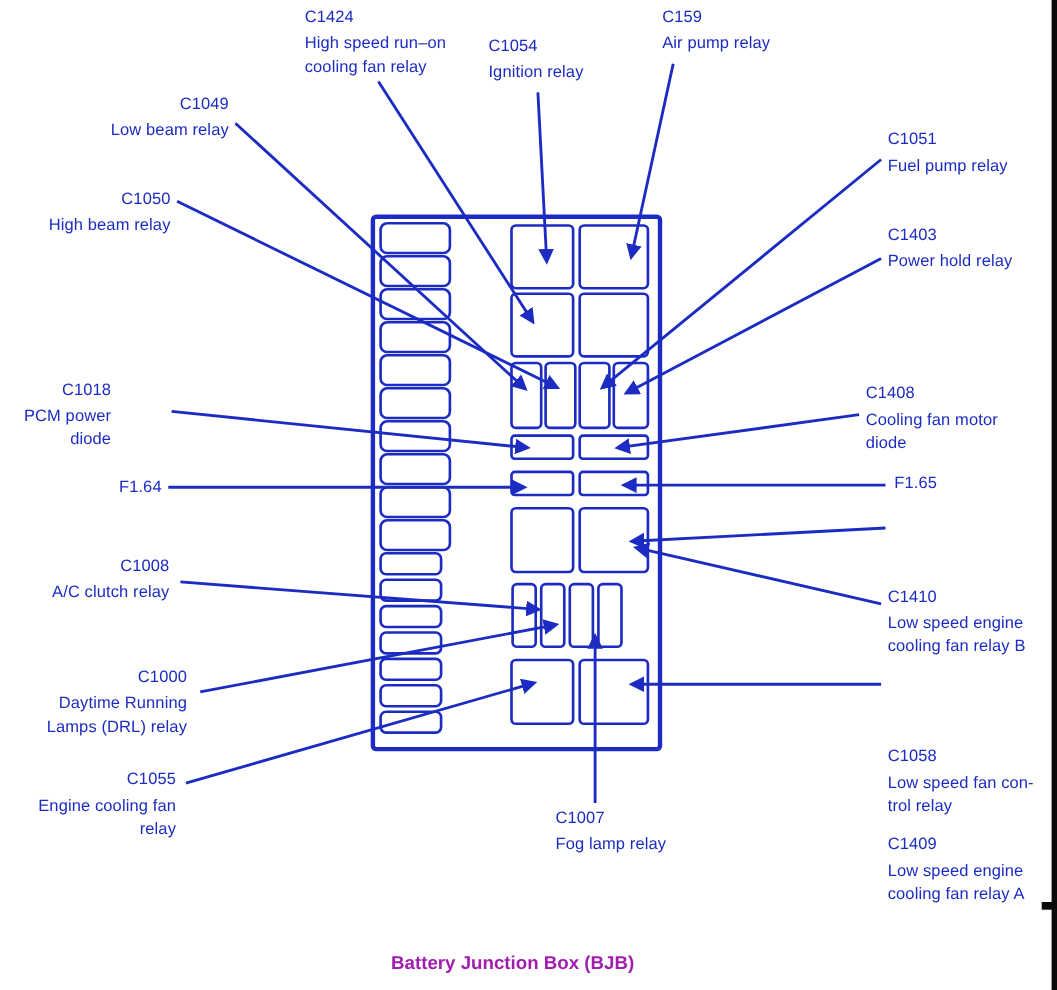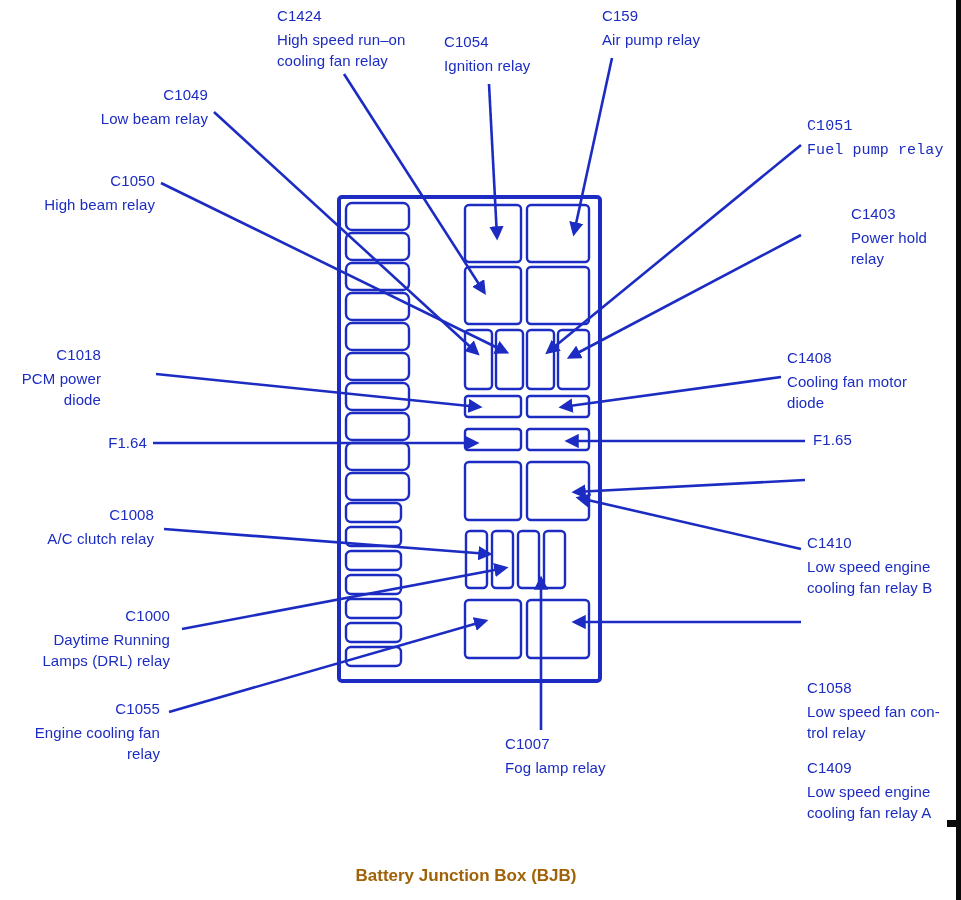--- a/index.html
+++ b/index.html
@@ -15,21 +15,21 @@
     position:absolute;
     color:#1c2cc2;
     font-size:15px;
     line-height:21px;
     letter-spacing:0.1px;
   }
   .lbl .desc { white-space:pre-line; margin-top:3px; }
   .r { text-align:right; }
   #title {
     position:absolute; top:866px; left:0; width:932px;
-    text-align:center; color:#a16207;
+    text-align:center; color:#a21caf;
     font-weight:bold; font-size:17px;
   }
   .edge-right {
     position:absolute; right:0; top:0; width:5px; height:900px; background:#0a0a0a;
   }
   .edge-corner {
     position:absolute; right:0; bottom:0; width:14px; height:7px; background:#0a0a0a;
   }
 </style>
 </head>
@@ -169,26 +169,26 @@
     <div class="code">C1055</div>
     <div class="desc">Engine cooling fan
 relay</div>
   </div>
 
   <div class="lbl" style="left:505px; top:733px;">
     <div class="code">C1007</div>
     <div class="desc">Fog lamp relay</div>
   </div>
 
-  <div class="lbl" style="left:807px; top:116px;font-family:Liberation Mono, monospace;">
+  <div class="lbl" style="left:807px; top:116px;">
     <div class="code">C1051</div>
     <div class="desc">Fuel pump relay</div>
   </div>
 
-  <div class="lbl" style="left:807px; top:203px;margin-left:44px;">
+  <div class="lbl" style="left:807px; top:203px;">
     <div class="code">C1403</div>
     <div class="desc">Power hold relay</div>
   </div>
 
   <div class="lbl" style="left:787px; top:347px;">
     <div class="code">C1408</div>
     <div class="desc">Cooling fan motor
 diode</div>
   </div>
 

